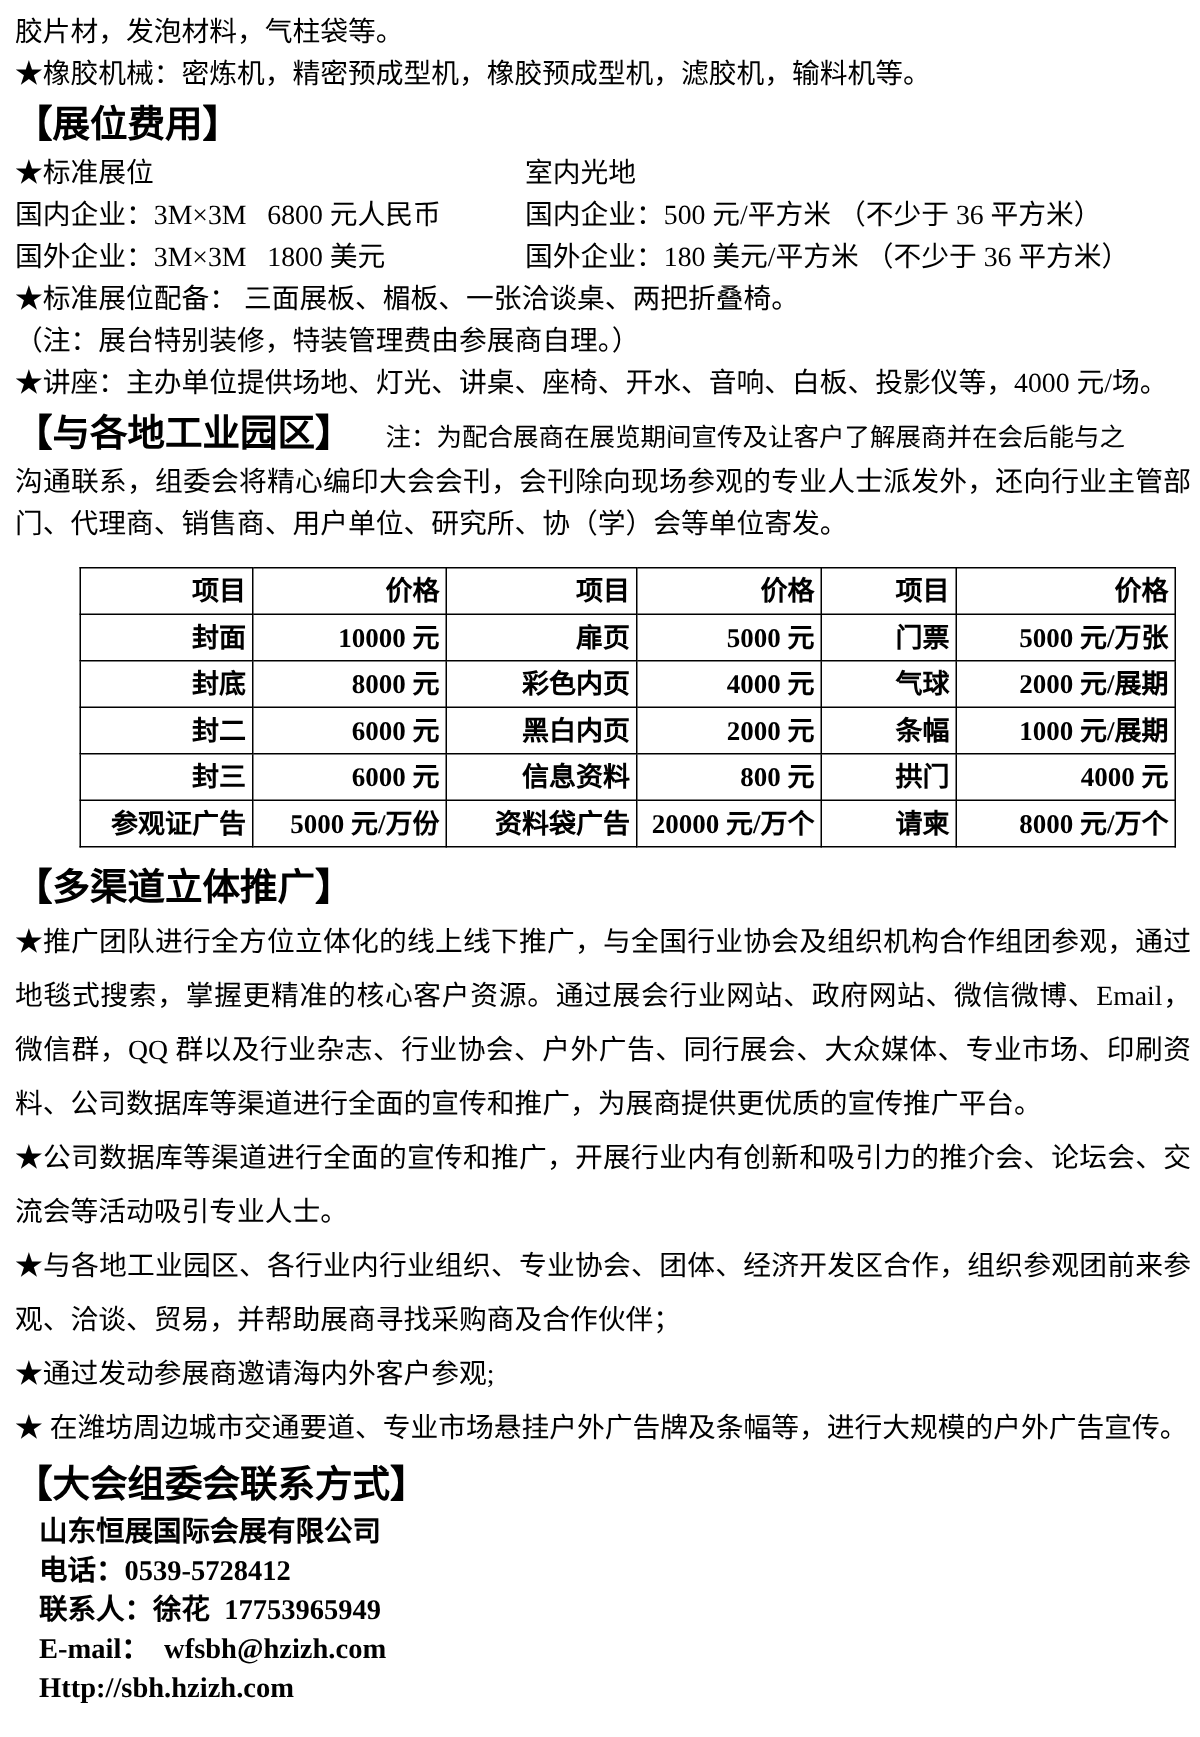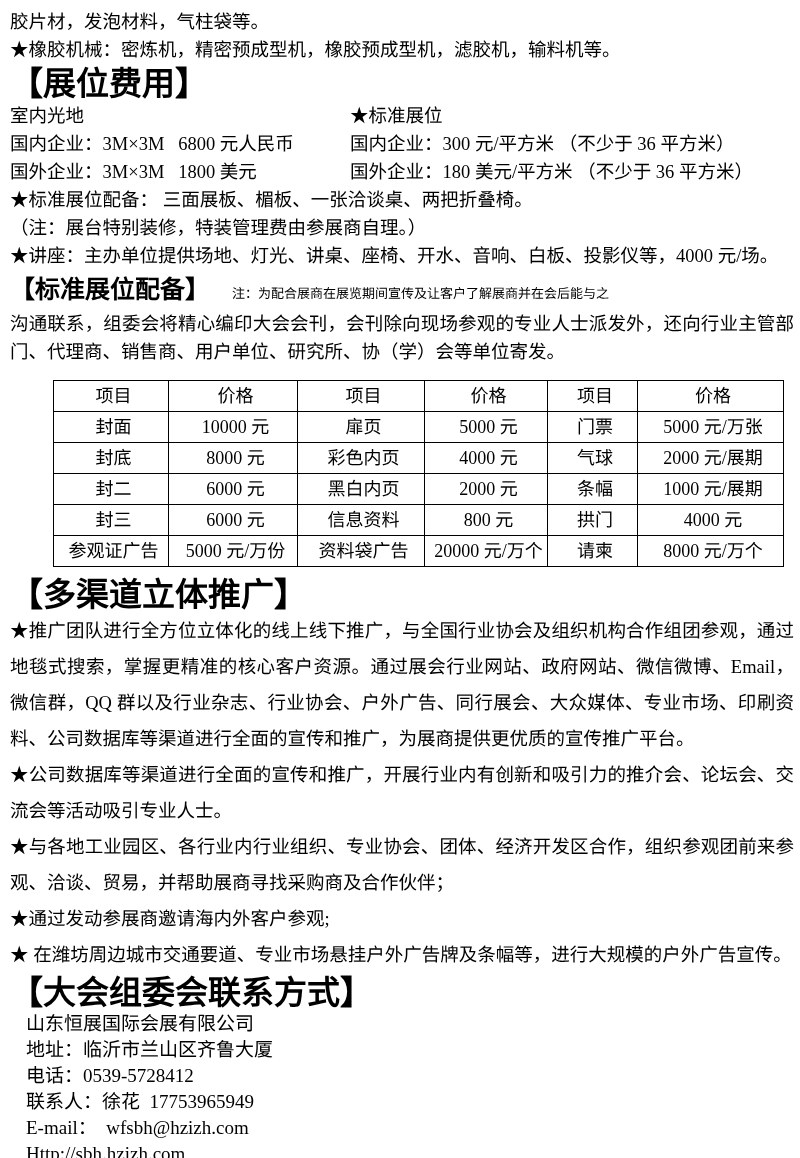--- a/index.html
+++ b/index.html
@@ -8,95 +8,95 @@
     box-sizing: border-box;
     padding: 8px 6px 0 10px;
     overflow: hidden;
     color: #000;
     font-family: "Liberation Serif", "DejaVu Serif", serif;
     font-size: 18.5px;
     line-height: 28px;
   }
   p { margin: 0; white-space: pre-wrap; text-align: justify; }
   .heading {
-    font-size: 33px;
+    font-size: 25px;
     font-weight: bold;
     line-height: 32px;
     margin: 4px 0 2px 0;
     white-space: pre-wrap;
     text-align: left;
   }
   .heading-inline-row { margin-top: 4px; line-height: 32px; }
   .heading-inline {
     font-size: 25px;
     font-weight: bold;
     margin-right: 22px;
     white-space: pre-wrap;
   }
-  .note-inline { font-size: 13px; white-space: pre-wrap; }
+  .note-inline { font-size: 17px; white-space: pre-wrap; }
   .booth-grid {
     display: grid;
     grid-template-columns: 340px 1fr;
     column-gap: 0;
   }
   .booth-grid p { text-align: left; }
   table.price-table {
     border-collapse: collapse;
     table-layout: fixed;
     width: 730px;
     margin: 14px 0 12px 43px;
     font-size: 18px;
   }
   table.price-table th, table.price-table td {
     border: 1.6px solid #000;
-    font-weight: normal;
-    text-align: center;
+    font-weight: bold;
+    text-align: right;
     padding: 1px 4px 1px 9px;
     height: 26px;
     overflow: hidden;
     white-space: nowrap;
   }
   .col-a { width: 115px; } .col-b { width: 129px; } .col-c { width: 127px; }
   .col-d { width: 123px; } .col-e { width: 90px; }  .col-f { width: 146px; }
   .promo p { line-height: 36px; }
   .contact-block { margin-top: 2px; }
   .contact-block p {
-    font-weight: normal;
+    font-weight: bold;
     padding-left: 16px;
     line-height: 26px;
     font-size: 19px;
     text-align: left;
   }
 </style>
 </head>
 <body>
 
 <section>
   <p>胶片材，发泡材料，气柱袋等。</p>
   <p>★橡胶机械：密炼机，精密预成型机，橡胶预成型机，滤胶机，输料机等。</p>
 </section>
 
 <h2 class="heading">【展位费用】</h2>
 
 <section>
   <div class="booth-grid">
+    <p>★标准展位</p>
     <p>室内光地</p>
-    <p>★标准展位</p>
     <p>国内企业：3M×3M   6800 元人民币</p>
-    <p>国内企业：300 元/平方米 （不少于 36 平方米）</p>
+    <p>国内企业：500 元/平方米 （不少于 36 平方米）</p>
     <p>国外企业：3M×3M   1800 美元</p>
     <p>国外企业：180 美元/平方米 （不少于 36 平方米）</p>
   </div>
   <p>★标准展位配备： 三面展板、楣板、一张洽谈桌、两把折叠椅。</p>
   <p>（注：展台特别装修，特装管理费由参展商自理。）</p>
   <p>★讲座：主办单位提供场地、灯光、讲桌、座椅、开水、音响、白板、投影仪等，4000 元/场。</p>
 </section>
 
 <div class="heading-inline-row">
-  <span class="heading-inline">【标准展位配备】</span><span class="note-inline">注：为配合展商在展览期间宣传及让客户了解展商并在会后能与之</span>
+  <span class="heading-inline">【与各地工业园区】</span><span class="note-inline">注：为配合展商在展览期间宣传及让客户了解展商并在会后能与之</span>
 </div>
 <p>沟通联系，组委会将精心编印大会会刊，会刊除向现场参观的专业人士派发外，还向行业主管部门、代理商、销售商、用户单位、研究所、协（学）会等单位寄发。</p>
 
 <table class="price-table">
   <colgroup>
     <col class="col-a">
       <col class="col-b">
       <col class="col-c">
     <col class="col-d">
       <col class="col-e">
@@ -161,18 +161,17 @@
   <p>★公司数据库等渠道进行全面的宣传和推广，开展行业内有创新和吸引力的推介会、论坛会、交流会等活动吸引专业人士。</p>
   <p>★与各地工业园区、各行业内行业组织、专业协会、团体、经济开发区合作，组织参观团前来参观、洽谈、贸易，并帮助展商寻找采购商及合作伙伴；</p>
   <p>★通过发动参展商邀请海内外客户参观;</p>
   <p>★ 在潍坊周边城市交通要道、专业市场悬挂户外广告牌及条幅等，进行大规模的户外广告宣传。</p>
 </section>
 
 <h2 class="heading">【大会组委会联系方式】</h2>
 
 <div class="contact-block">
   <p>山东恒展国际会展有限公司</p>
-  <p>地址：临沂市兰山区齐鲁大厦</p>
   <p>电话：0539-5728412</p>
   <p>联系人：徐花  17753965949</p>
   <p>E-mail：  wfsbh@hzizh.com</p>
   <p>Http://sbh.hzizh.com</p>
 </div>
 
 </body></html>

